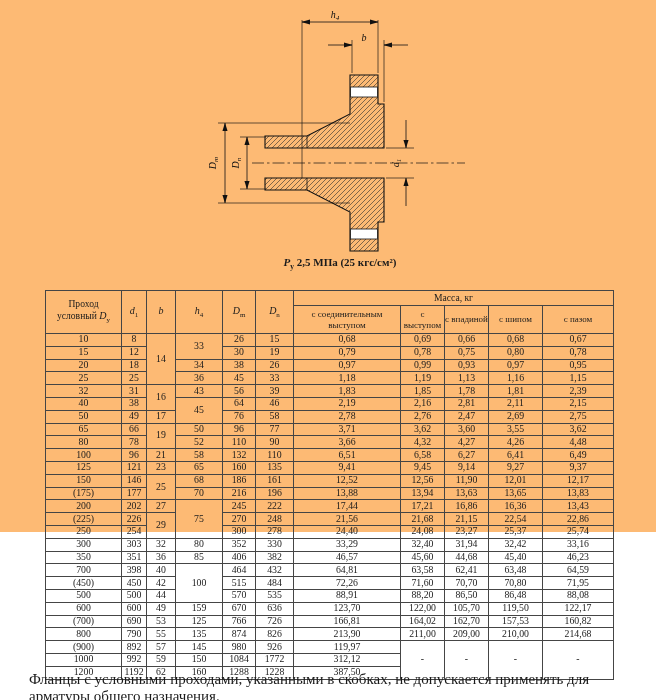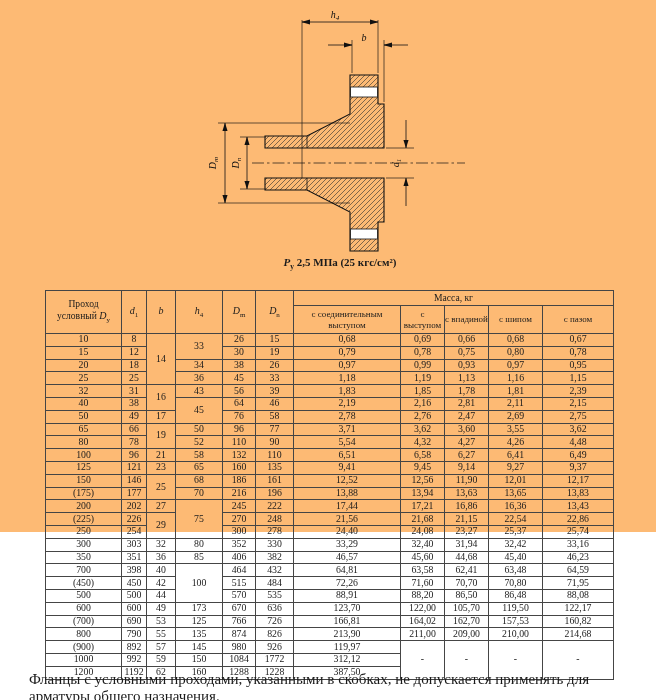--- a/index.html
+++ b/index.html
@@ -236,21 +236,21 @@
           <td>3,60</td>
           <td>3,55</td>
           <td>3,62</td>
         </tr>
         <tr>
           <td>80</td>
           <td>78</td>
           <td>52</td>
           <td>110</td>
           <td>90</td>
-          <td>5,54</td>
+          <td>3,66</td>
           <td>4,32</td>
           <td>4,27</td>
           <td>4,26</td>
           <td>4,48</td>
         </tr>
         <tr>
           <td>100</td>
           <td>96</td>
           <td>21</td>
           <td>58</td>
@@ -396,21 +396,21 @@
           <td>88,91</td>
           <td>88,20</td>
           <td>86,50</td>
           <td>86,48</td>
           <td>88,08</td>
         </tr>
         <tr>
           <td>600</td>
           <td>600</td>
           <td>49</td>
-          <td>173</td>
+          <td>159</td>
           <td>670</td>
           <td>636</td>
           <td>123,70</td>
           <td>122,00</td>
           <td>105,70</td>
           <td>119,50</td>
           <td>122,17</td>
         </tr>
         <tr>
           <td>(700)</td>

